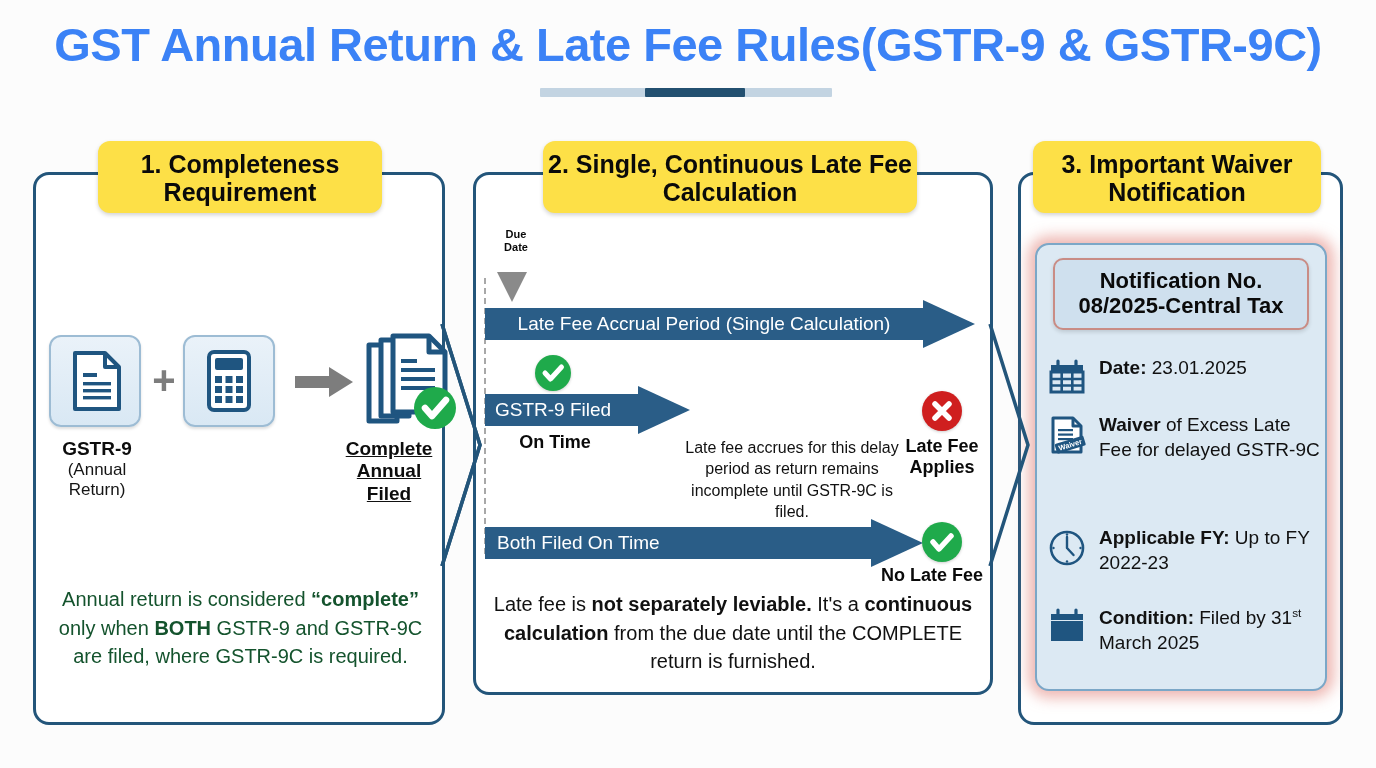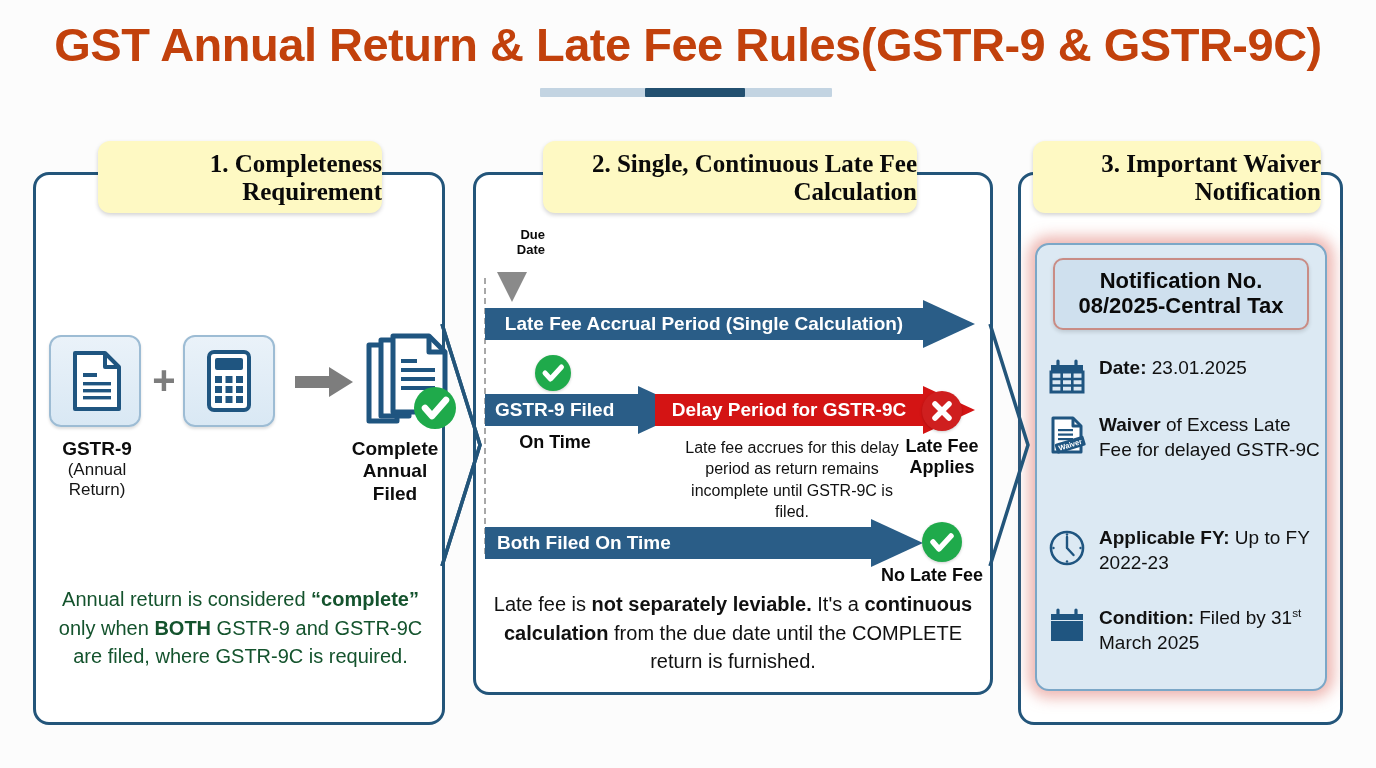--- a/index.html
+++ b/index.html
@@ -10,51 +10,50 @@
     font-family:"Liberation Sans", sans-serif;
     overflow:hidden;
     position:relative;
     color:#111;
   }
   .stage{position:absolute;left:0;top:0;width:1376px;height:768px;}
 
   
   .title-wrap{position:absolute;left:0;top:20px;width:1376px;text-align:center;}
   .title{
-    font-size:47px;font-weight:bold;color:#c2410c;letter-spacing:-0.5px;
+    font-size:47px;font-weight:bold;color:#3b82f6;letter-spacing:-0.5px;
     white-space:nowrap;line-height:1.05;
     font-family:"Liberation Sans", sans-serif;
   }
   .title-rule{position:absolute;left:540px;top:88px;width:292px;height:9px;background:#c3d4e2;border-radius:1px;}
   .title-rule-dark{position:absolute;left:645px;top:88px;width:100px;height:9px;background:#235070;border-radius:1px;}
 
   
   .panel{
     position:absolute;
     border:3px solid #23557a;
     border-radius:16px;
     background:#ffffff;
     box-sizing:border-box;
   }
   #panel1{left:33px;top:172px;width:412px;height:553px;}
   #panel2{left:473px;top:172px;width:520px;height:523px;}
   #panel3{left:1018px;top:172px;width:325px;height:553px;}
 
   .panel-header{
     position:absolute;
-    background:#fef9c3;
+    background:#fde047;
     border-radius:12px;
     color:#0a0a0a;
     font-weight:bold;
-    text-align:right;
+    text-align:center;
     line-height:1.12;
     box-sizing:border-box;
     box-shadow:0 2px 4px rgba(0,0,0,.18);
     z-index:6;
-    font-family:Liberation Serif, serif;
   }
   #hdr1{left:98px;top:141px;width:284px;height:72px;font-size:25px;padding-top:9px;}
   #hdr2{left:543px;top:141px;width:374px;height:72px;font-size:25px;padding-top:9px;}
   #hdr3{left:1033px;top:141px;width:288px;height:72px;font-size:25px;padding-top:9px;}
 
   
   .chev{position:absolute;z-index:4;}
 
   
   .p1-icons{position:absolute;left:33px;top:335px;width:412px;height:100px;}
@@ -72,53 +71,53 @@
   }
   .gray-arrow{position:absolute;left:262px;top:30px;width:60px;height:34px;}
   .stack-doc{position:absolute;left:330px;top:-2px;width:96px;height:100px;}
 
   .p1-labels{position:absolute;left:33px;top:438px;width:412px;height:110px;}
   .lbl{position:absolute;text-align:center;line-height:1.18;}
   .lbl .b{font-weight:bold;font-size:19px;color:#0d0d0d;display:block;}
   .lbl .s{font-size:17px;color:#151515;display:block;}
   #lbl1{left:0px;top:0;width:128px;}
   #lbl2{left:122px;top:0;width:160px;}
-  #lbl3{left:296px;top:0;width:132px;}
+  #lbl3{left:290px;top:0;width:132px;text-decoration:underline;}
   #lbl3 .b{font-size:19px;}
 
   .p1-caption{
     position:absolute;left:48px;top:585px;width:385px;
     text-align:center;font-size:20px;line-height:1.43;color:#14532d;
   }
   .p1-caption b{font-weight:bold;}
 
   
   .due-label{
     position:absolute;left:487px;top:228px;width:58px;
-    font-size:13px;font-weight:bold;line-height:1.15;color:#0a0a0a;text-align:right;
+    font-size:11px;font-weight:bold;line-height:1.15;color:#0a0a0a;text-align:center;
   }
   .due-tri{
     position:absolute;left:497px;top:272px;width:0;height:0;
     border-left:15px solid transparent;border-right:15px solid transparent;
     border-top:30px solid #8a8a8a;
   }
   .due-dash{
     position:absolute;left:484px;top:278px;width:0;height:276px;
     border-left:2px dashed #a8a8a8;
   }
 
   .bar{position:absolute;height:32px;}
   .bar .bar-body{position:absolute;left:0;top:0;height:32px;background:#2a5d87;}
   .bar .bar-head{
     position:absolute;top:-8px;width:0;height:0;
     border-top:24px solid transparent;border-bottom:24px solid transparent;
   }
   .bar .bar-text{
     position:absolute;left:0;top:0;height:16px;line-height:32px;
-    color:#fff;font-size:19px;white-space:nowrap;font-weight:bold;
+    color:#fff;font-size:19px;white-space:nowrap;
   }
 
   
   #accrual{left:485px;top:308px;width:490px;}
   #accrual .bar-body{width:438px;}
   #accrual .bar-head{left:438px;border-left:52px solid #2a5d87;}
   #accrual .bar-text{width:438px;text-align:center;}
 
   
   #gstr9bar{left:485px;top:394px;width:205px;}
@@ -300,25 +299,20 @@
       <path d="M10 18 l5.5 6 l11 -12" fill="none" stroke="#ffffff" stroke-width="5" stroke-linecap="round" stroke-linejoin="round"></path>
     </svg>
   </div>
 
   <div class="bar" id="gstr9bar">
     <div class="bar-body"></div>
     <div class="bar-head"></div>
     <div class="bar-text">GSTR-9 Filed</div>
   </div>
 
-  <div class="bar" id="delaybar">
-    <div class="bar-body"></div>
-    <div class="bar-head"></div>
-    <div class="bar-text">Delay Period for GSTR-9C</div>
-  </div>
 
   <div class="badge-circle red" id="x-latefee">
     <svg width="40" height="40" viewBox="0 0 40 40">
       <path d="M13 13 L27 27 M27 13 L13 27" stroke="#ffffff" stroke-width="5.5" stroke-linecap="round"></path>
     </svg>
   </div>
 
   <div class="status-txt" id="ontime-txt">On Time</div>
   <div class="status-txt" id="latefee-txt">
     <span>Late Fee</span><br>

